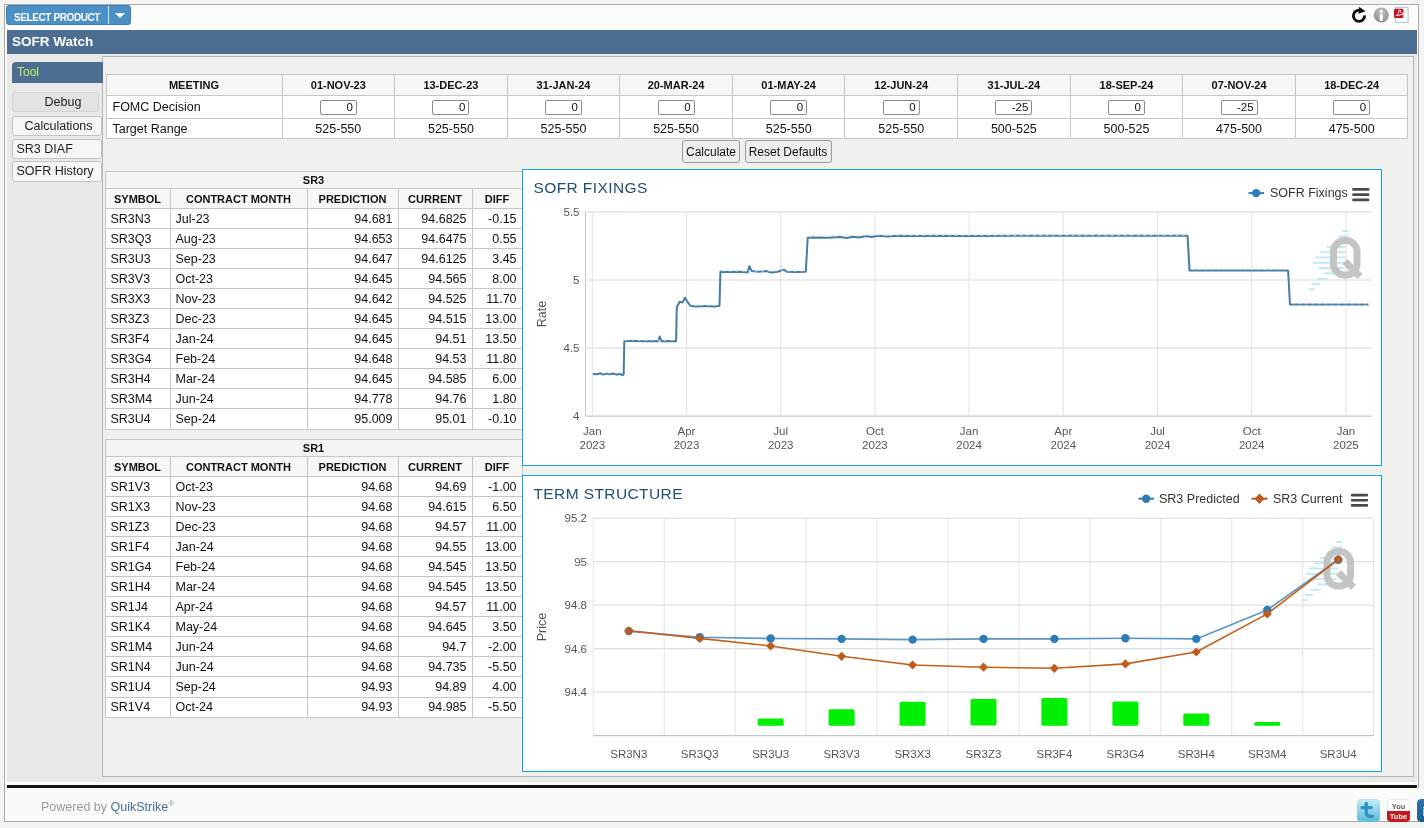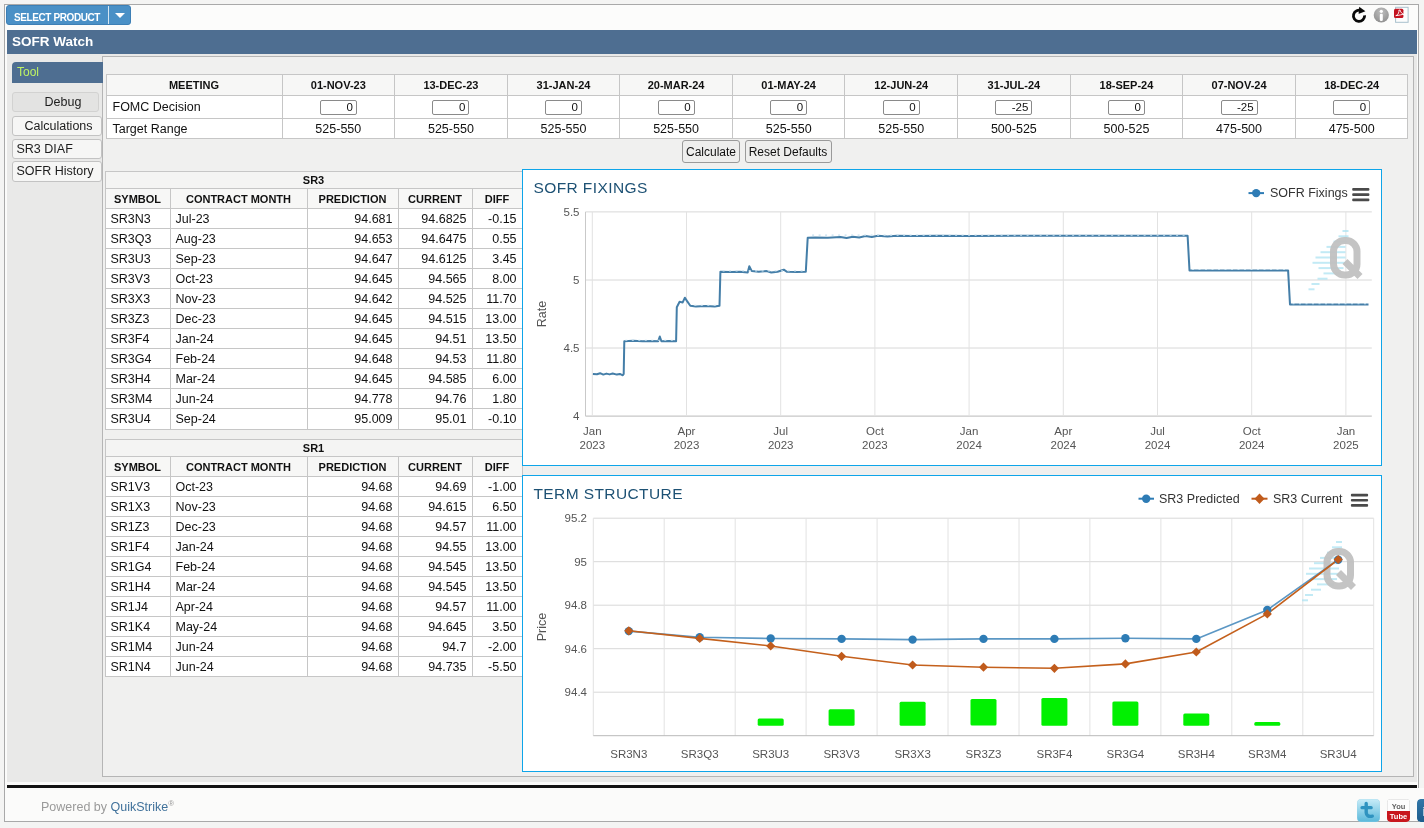--- a/index.html
+++ b/index.html
@@ -325,20 +325,34 @@
             <td class="l">Jun-24</td>
             <td class="r">94.68</td>
             <td class="r">94.7</td>
             <td class="r">-2.00</td>
           </tr>
 <tr>
             <td class="l">SR1N4</td>
             <td class="l">Jun-24</td>
             <td class="r">94.68</td>
             <td class="r">94.735</td>
+            <td class="r">-5.50</td>
+          </tr>
+<tr>
+            <td class="l">SR1U4</td>
+            <td class="l">Sep-24</td>
+            <td class="r">94.93</td>
+            <td class="r">94.89</td>
+            <td class="r">4.00</td>
+          </tr>
+<tr>
+            <td class="l">SR1V4</td>
+            <td class="l">Oct-24</td>
+            <td class="r">94.93</td>
+            <td class="r">94.985</td>
             <td class="r">-5.50</td>
           </tr>
 </tbody>
       </table>
 <div class="panel" id="p-sofr"><svg width="858" height="295" viewBox="0 0 858 295" font-family="Liberation Sans, sans-serif">
 <rect width="858" height="295" fill="#ffffff"></rect>
 <text x="10.5" y="22.5" font-size="15.5" fill="#1d5174" letter-spacing="0.4">SOFR FIXINGS</text>
 <path d="M 725.5 23.1 L 741 23.1" stroke="#2e7cb5" stroke-width="2"></path>
 <circle cx="733.2" cy="23.1" r="4.2" fill="#2e7cb5"></circle>
 <text x="747" y="27.4" font-size="12.5" fill="#333">SOFR Fixings</text>

